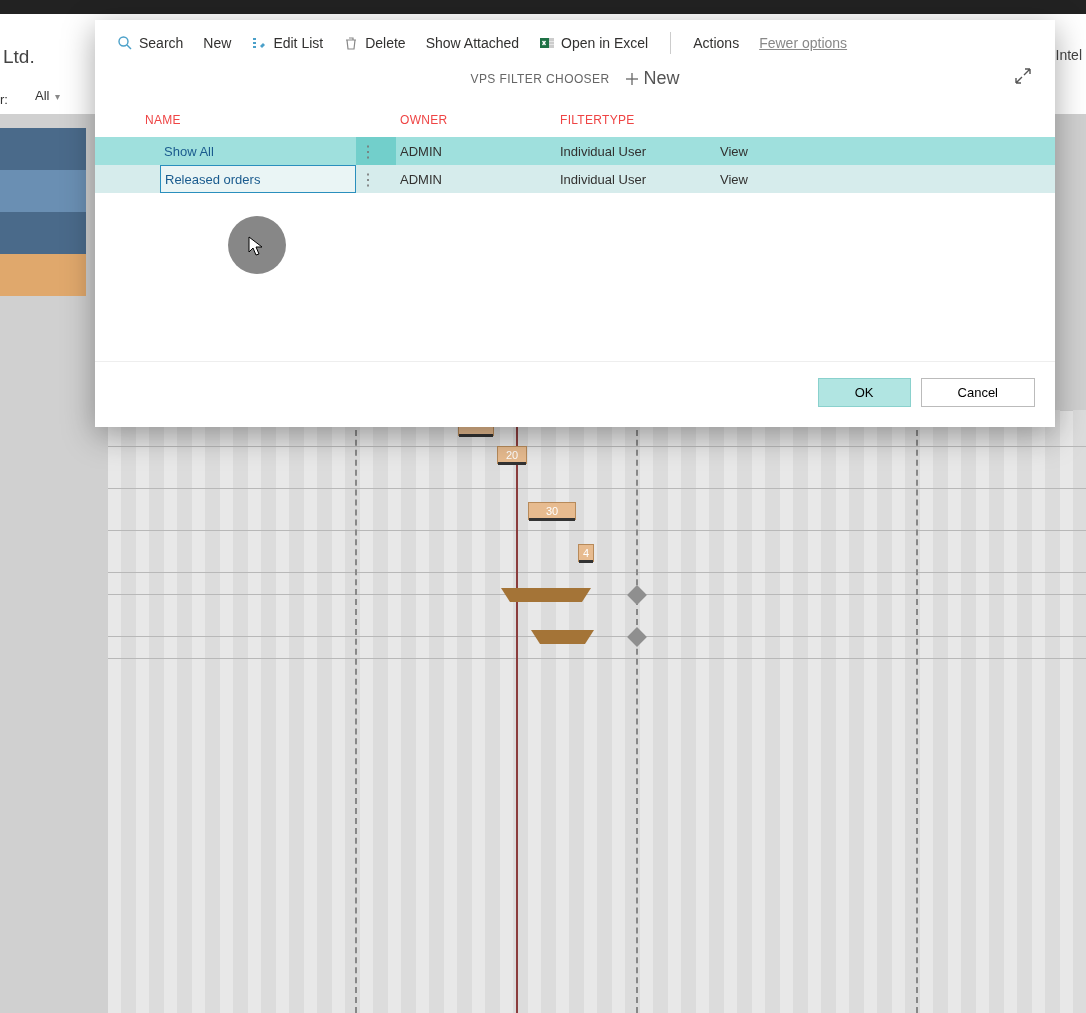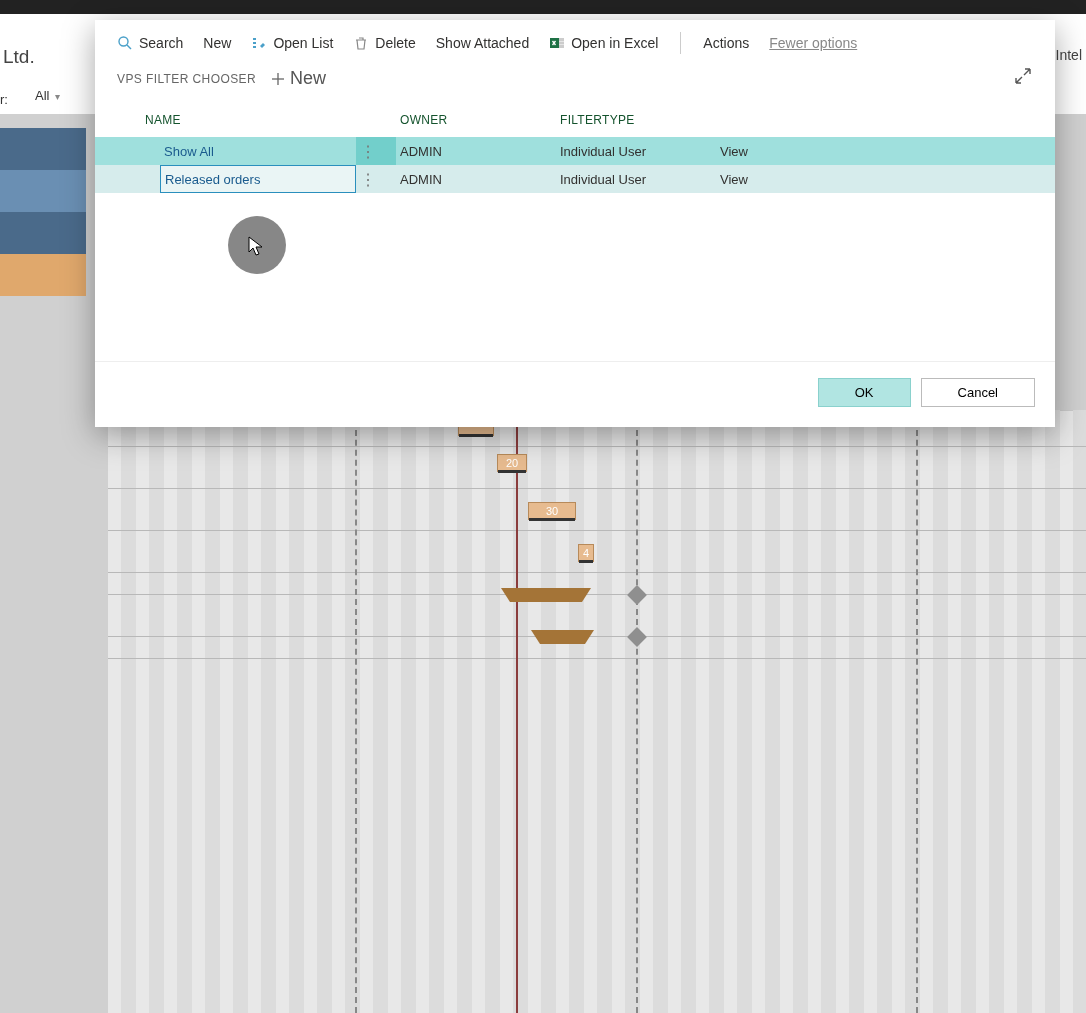--- a/index.html
+++ b/index.html
@@ -118,20 +118,21 @@
   }
   .toolbar .muted { color: #888; text-decoration: underline; }
   .toolbar svg { width: 16px; height: 16px; }
 
   .subheader {
     display: flex;
     align-items: center;
     padding: 4px 22px 14px 22px;
     gap: 14px;
     position: relative;
+    justify-content: center;
   }
   .subheader .breadcrumb {
     font-size: 12px;
     letter-spacing: 0.4px;
     color: #666;
     text-transform: uppercase;
   }
   .subheader .new-btn {
     display: inline-flex;
     align-items: center;
@@ -154,21 +155,21 @@
     overflow: hidden;
   }
   .grid-header {
     display: grid;
     grid-template-columns: 46px 215px 40px 160px 160px 160px 160px;
     padding: 0 0 0 0;
     background: #fff;
   }
   .grid-header div {
     font-size: 12px;
-    color: #14532d;
+    color: #ef4444;
     letter-spacing: 0.3px;
     padding: 10px 4px 10px 4px;
   }
   .grid-row {
     display: grid;
     grid-template-columns: 46px 215px 40px 160px 160px 160px 160px;
     height: 28px;
     align-items: center;
     font-size: 13px;
   }
@@ -258,21 +259,21 @@
   <div class="hr" style="top:162px;"></div>
   <div class="hr" style="top:184px;"></div>
   <div class="hr" style="top:226px;"></div>
   <div class="hr" style="top:248px;"></div>
   <div class="vdash" style="left:247px;"></div>
   <div class="vdash" style="left:528px;"></div>
   <div class="vdash" style="left:808px;"></div>
   <div class="vsolid" style="left:408px;"></div>
 
   <div class="task" style="left:350px; top:8px; width:36px;"></div>
-  <div class="task" style="left:389px; top:44px; width:30px;">
+  <div class="task" style="left:389px; top:36px; width:30px;">
       <span>20</span>
     </div>
   <div class="task" style="left:420px; top:92px; width:48px;">
       <span>30</span>
     </div>
   <div class="task" style="left:470px; top:134px; width:16px;">
       <span>4</span>
     </div>
 
   <div class="summary" style="left:402px; top:178px; width:72px;"></div>
@@ -293,21 +294,21 @@
       <span>Search</span>
     </span>
     <span class="item">New</span>
     <span class="item">
       <svg viewBox="0 0 16 16">
           <rect x="2" y="3" width="3" height="2" fill="#4aa0c9"></rect>
           <rect x="2" y="7" width="3" height="2" fill="#4aa0c9"></rect>
           <rect x="2" y="11" width="3" height="2" fill="#4aa0c9"></rect>
           <path d="M9 11 L12 8 L14 10 L11 13 Z" fill="#4aa0c9"></path>
         </svg>
-      <span>Open List</span>
+      <span>Edit List</span>
     </span>
     <span class="item">
       <svg viewBox="0 0 16 16">
           <path d="M4 5 H12 L11 14 H5 Z M3 5 H13 M6 3 H10 V5" fill="none" stroke="#888" stroke-width="1.2"></path>
         </svg>
       <span>Delete</span>
     </span>
     <span class="item">Show Attached</span>
     <span class="item">
       <svg viewBox="0 0 16 16">

